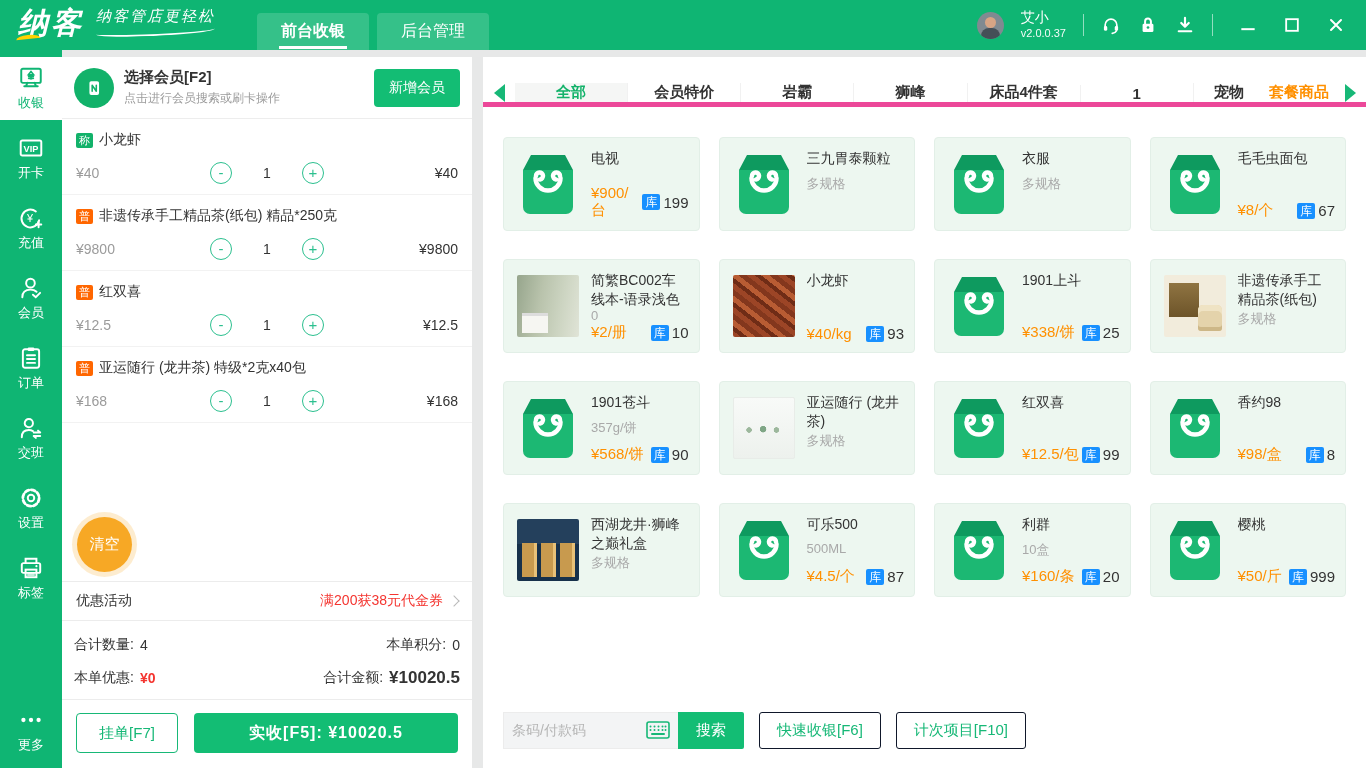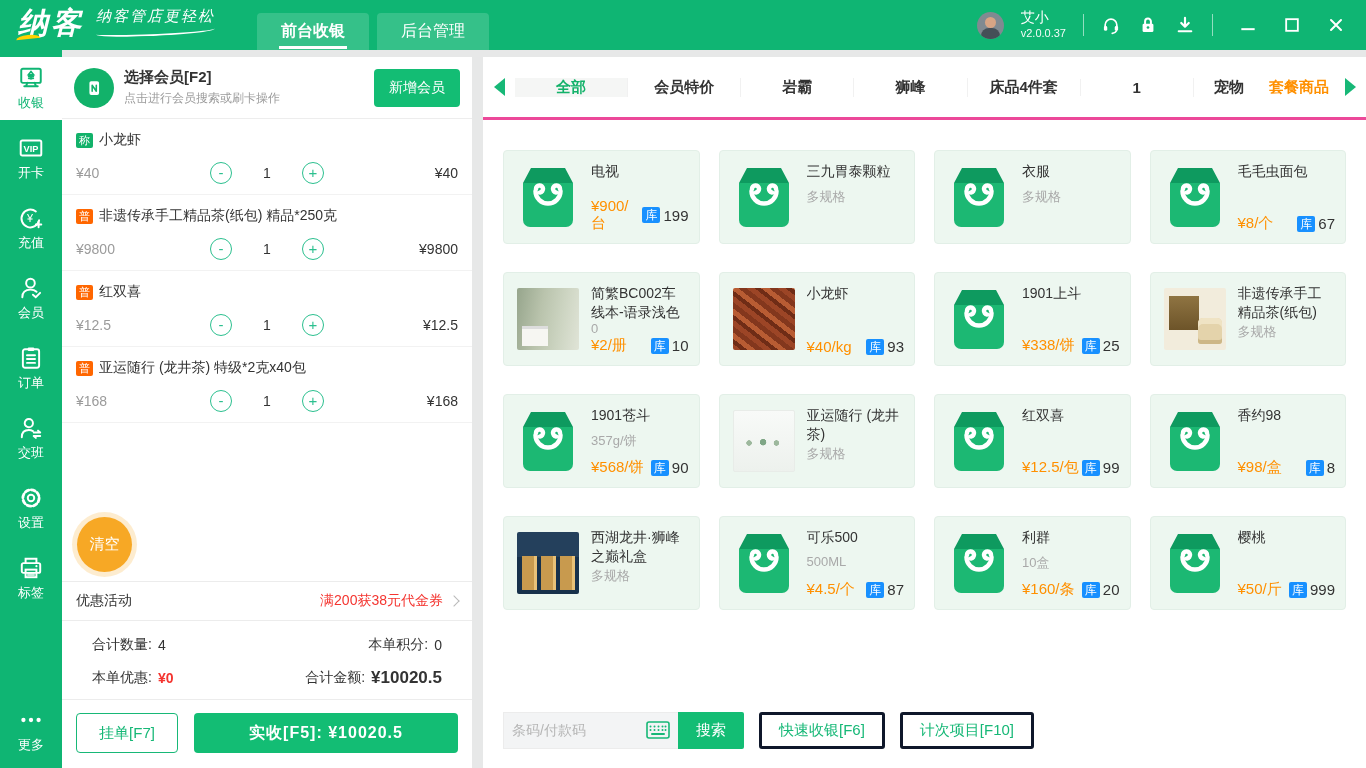--- a/index.html
+++ b/index.html
@@ -52,33 +52,33 @@
   .ci-price{color:#9b9b9b;width:96px}
   .qtyg{flex:1;display:flex;align-items:center;justify-content:center;gap:28px}
   .qbtn{width:22px;height:22px;border:1px solid #2cc08f;border-radius:50%;color:#2cc08f;background:#fff;display:flex;align-items:center;justify-content:center;font-size:15px;line-height:1;cursor:pointer;padding-bottom:1px}
   .qval{min-width:14px;text-align:center;color:#333}
   .ci-total{width:96px;text-align:right;color:#333}
   .clear-btn{position:absolute;left:15px;bottom:9px;width:55px;height:55px;border-radius:50%;background:#f7a825;color:#fff;font-size:15px;border:none;display:flex;align-items:center;justify-content:center;cursor:pointer;box-shadow:0 0 0 5px rgba(247,168,37,.22)}
   .promo-row{flex:none;height:40px;border-top:1px solid #ececec;border-bottom:1px solid #ececec;display:flex;align-items:center;padding:1px 14px;cursor:pointer}
   .promo-label{color:#333}
   .promo-value{margin-left:auto;color:#f43530}
   .chev{width:8px;height:8px;border-top:1px solid #b9b9b9;border-right:1px solid #b9b9b9;transform:rotate(45deg);margin-left:7px}
-  .summary{flex:none;padding:7px 30px 5px}
+  .summary{flex:none;padding:7px 12px 5px}
   .sum-row{display:flex;align-items:center;height:33px}
   .s-label{color:#333}
   .s-val{margin-left:6px}
   .s-right{margin-left:auto;display:flex;align-items:center}
   .red{color:#f43530;font-weight:bold}
   .amount{font-weight:bold;font-size:17px;margin-left:6px}
   .action-row{flex:none;border-top:1px solid #ececec;padding:13px 14px 15px;display:flex;gap:16px}
   .hold-btn{width:102px;height:40px;background:#fff;border:1px solid #17b877;color:#17b877;border-radius:4px;font-size:15px;cursor:pointer}
   .checkout-btn{flex:1;height:40px;background:#13bd74;border:none;color:#fff;border-radius:4px;font-size:16px;font-weight:bold;letter-spacing:1px;cursor:pointer}
   
   .catalog-panel{position:absolute;left:483px;top:57px;right:0;bottom:0;background:#fff;display:flex;flex-direction:column;z-index:3}
-  .cat-bar{flex:none;height:63px;display:flex;align-items:center;border-bottom:3px solid #ec4899}
+  .cat-bar{flex:none;height:50px;display:flex;align-items:flex-end;border-bottom:5px solid #ec4899}
   .cat-arrow{width:32px;display:flex;align-items:center;justify-content:center;cursor:pointer}
   .tri-l{width:0;height:0;border-top:9px solid transparent;border-bottom:9px solid transparent;border-right:11px solid #17b877}
   .tri-r{width:0;height:0;border-top:9px solid transparent;border-bottom:9px solid transparent;border-left:11px solid #17b877}
   .cat-tab{flex:1.2;display:flex;align-items:center;justify-content:center;font-size:15px;font-weight:bold;color:#333;border-left:1px solid #f1f1f1;cursor:pointer;white-space:nowrap}
   .cat-tab.first{border-left:none}
   .cat-tab.active{color:#13b26a;background:#f5f6f5}
   .cat-tab.narrow{flex:.75;border-left:none}
   .cat-tab.pkg{color:#ff9000}
   .grid{flex:1;padding:30px 20px 0;display:grid;grid-template-columns:repeat(4,1fr);gap:28px 19px;align-content:start}
   .card{height:94px;background:#edf7f0;border:1px solid #e2efe7;border-radius:4px;display:flex;align-items:center;padding:0 10px 0 13px;cursor:pointer}
@@ -106,21 +106,21 @@
   .photo-giftbox{background:linear-gradient(180deg,#24405c 0 40%,#17314b 40% 100%);position:relative;overflow:hidden}
   .photo-giftbox::after{content:"";position:absolute;left:3px;bottom:4px;width:56px;height:34px;background:repeating-linear-gradient(90deg,transparent 0 2px,#c89a4e 2px 14px,#e8c178 14px 17px,transparent 17px 19px)}
   
   .bottom-bar{flex:none;height:68px;display:flex;align-items:center;padding:0 20px 8px;gap:15px}
   .search-group{display:flex;height:37px}
   .search-box{width:175px;background:#f3f4f5;border:1px solid #ececec;border-right:none;display:flex;align-items:center;padding:0 8px}
   .search-input{flex:1;min-width:0;border:none;background:transparent;outline:none;font-size:14px;color:#333;font-family:inherit}
   .search-input::placeholder{color:#b5b5b5}
   .kbd-ico{width:24px;height:18px;flex:none;cursor:pointer}
   .search-btn{width:66px;background:#13bd74;border:none;color:#fff;font-size:15px;border-radius:0 2px 2px 0;cursor:pointer}
-  .outline-btn{height:37px;padding:0 17px;background:#fff;border:3px solid #0f172a;color:#17b877;border-radius:3px;font-size:15px;cursor:pointer}
+  .outline-btn{height:37px;padding:0 17px;background:#fff;border:1px solid #0f172a;color:#17b877;border-radius:3px;font-size:15px;cursor:pointer}
   .pager{margin-left:auto;display:flex;align-items:center;gap:18px}
   .page-btn{position:relative;width:90px;height:34px;background:none;border:none;color:#17b877;font-size:14px;cursor:pointer}
   .page-btn svg{position:absolute;inset:0}
   .page-btn .pb-label{position:relative;z-index:1}
   .page-ind{font-size:15px;color:#333}
 </style>
 </head>
 <body>
 
 <svg width="0" height="0" style="position:absolute">

